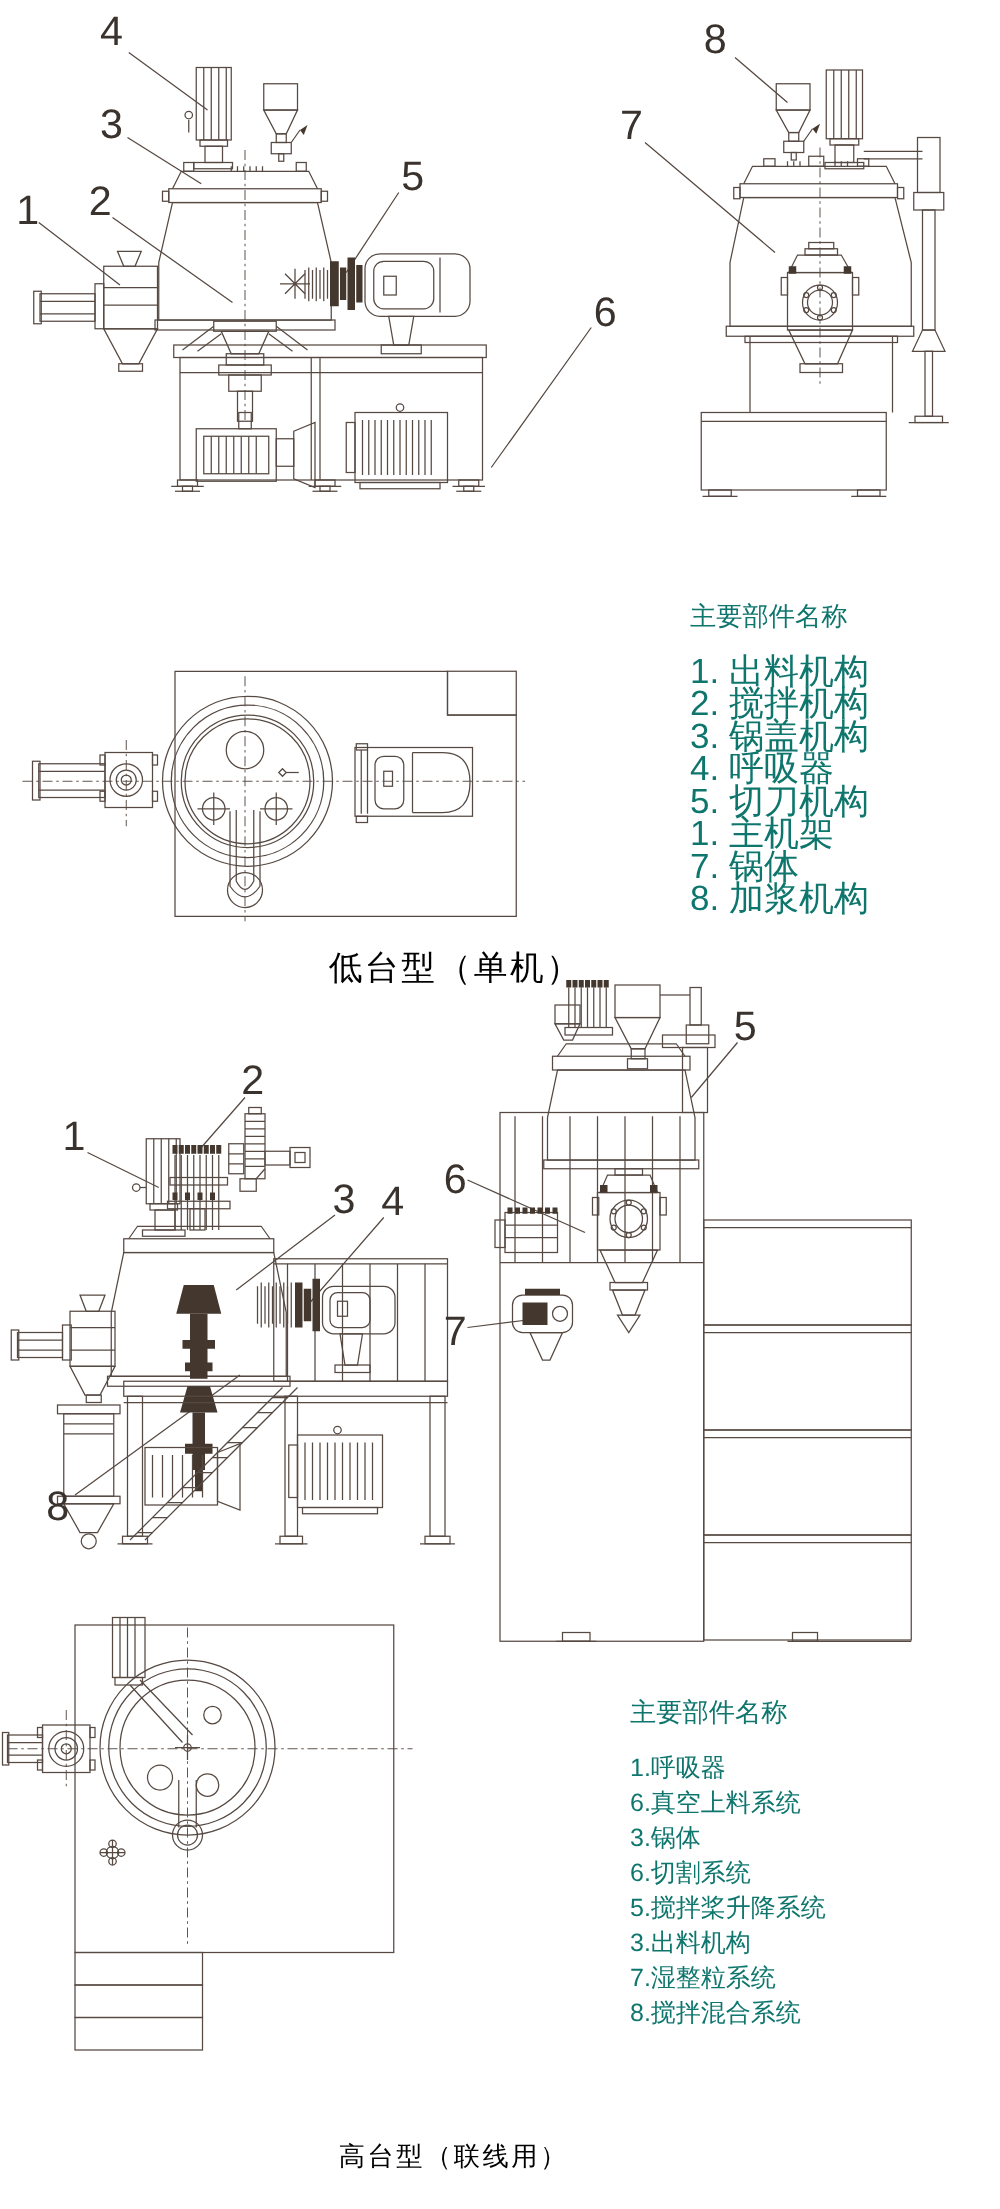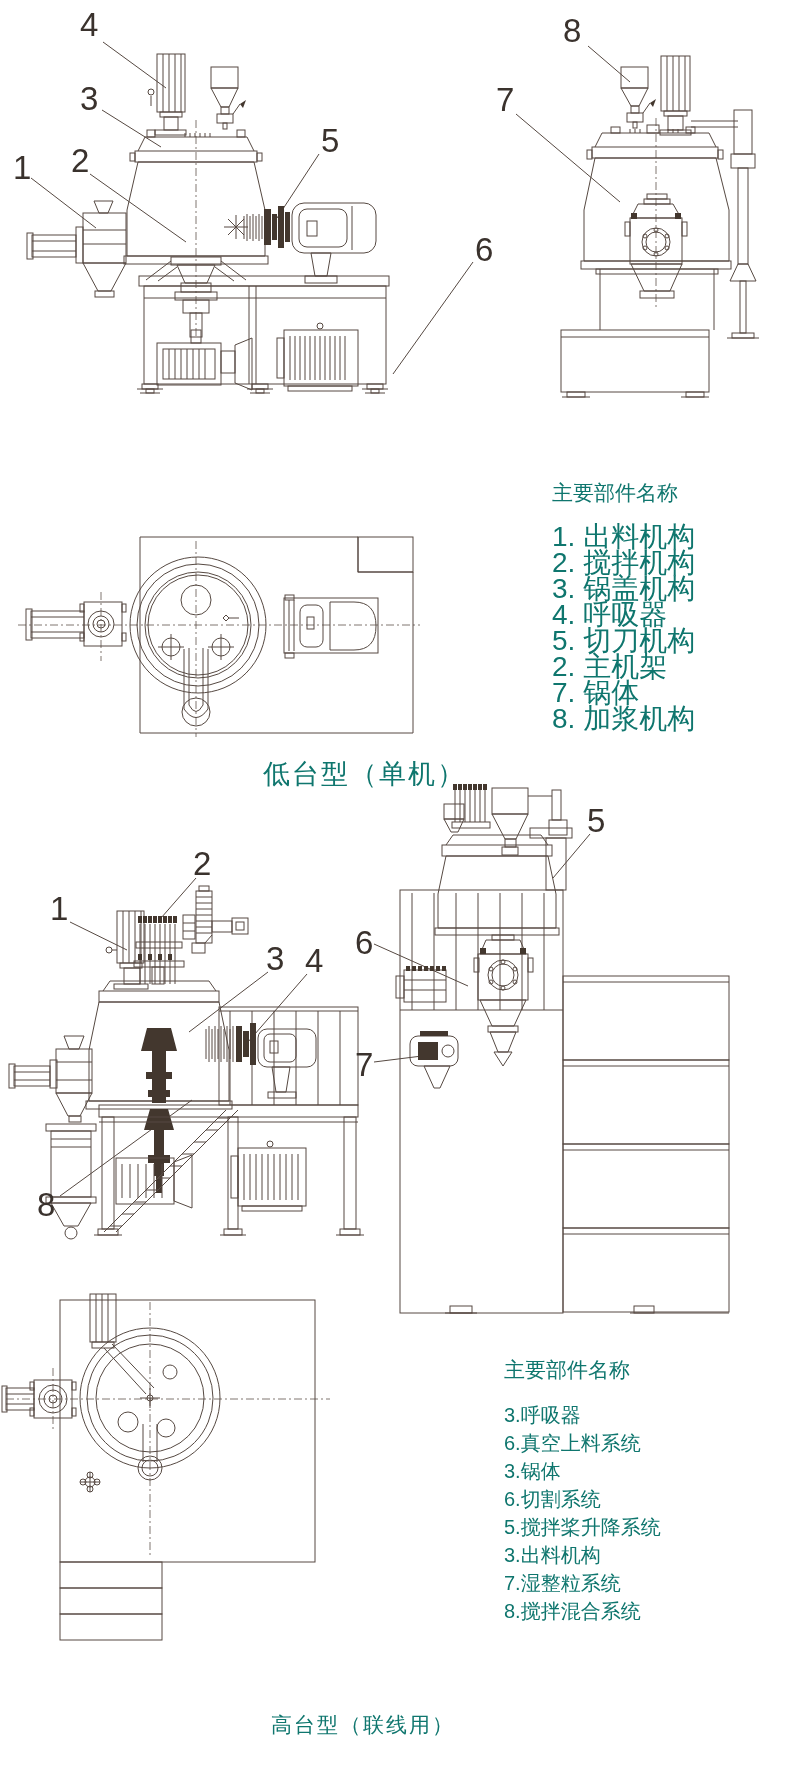--- a/index.html
+++ b/index.html
@@ -4,21 +4,21 @@
 <style>
   html,body{margin:0;padding:0;background:#ffffff;}
   #page{position:relative;width:800px;height:1767px;background:#ffffff;overflow:hidden;
         font-family:"Liberation Sans","DejaVu Sans",sans-serif;}
   svg{position:absolute;left:0;top:0;}
   svg *{stroke:#564942;fill:none;stroke-width:1;stroke-linecap:butt;}
   svg .f{fill:#43372e;stroke:none;}
   svg .cl{stroke-dasharray:8 3 2 3;stroke-width:.75;}
   svg .ld{stroke-width:1;}
   .callout{position:absolute;font-size:33px;line-height:1;color:#3a322d;}
-  .caption{position:absolute;color:#0f766e;letter-spacing:2px;}
+  .caption{position:absolute;color:#000000;letter-spacing:2px;}
   #cap1{left:263px;top:756px;font-size:27px;}
   #cap2{left:271px;top:1711px;font-size:21px;}
   .plist{position:absolute;color:#0f766e;}
   #plist1{left:552px;top:479px;}
   #plist2{left:504px;top:1356px;}
   .plist .title{font-size:21px;margin-bottom:17px;}
   #plist1 .item{font-size:28px;line-height:26px;}
   #plist2 .item{font-size:20px;line-height:28px;}
 </style>
 </head>
@@ -434,40 +434,40 @@
   <span class="callout" style="left:563px;top:14px">8</span>
   <span class="callout" style="left:496px;top:83px">7</span>
 
   <div class="plist" id="plist1">
     <div class="title">主要部件名称</div>
     <div class="item">1. 出料机构</div>
     <div class="item">2. 搅拌机构</div>
     <div class="item">3. 锅盖机构</div>
     <div class="item">4. 呼吸器</div>
     <div class="item">5. 切刀机构</div>
-    <div class="item">2. 主机架</div>
+    <div class="item">1. 主机架</div>
     <div class="item">7. 锅体</div>
     <div class="item">8. 加浆机构</div>
   </div>
 
   <div class="caption" id="cap1">低台型（单机）</div>
 
   <span class="callout" style="left:193px;top:847px">2</span>
   <span class="callout" style="left:50px;top:892px">1</span>
   <span class="callout" style="left:266px;top:942px">3</span>
   <span class="callout" style="left:305px;top:944px">4</span>
   <span class="callout" style="left:37px;top:1188px">8</span>
 
   <span class="callout" style="left:587px;top:804px">5</span>
   <span class="callout" style="left:355px;top:926px">6</span>
   <span class="callout" style="left:355px;top:1048px">7</span>
 
   <div class="plist" id="plist2">
     <div class="title">主要部件名称</div>
-    <div class="item">3.呼吸器</div>
+    <div class="item">1.呼吸器</div>
     <div class="item">6.真空上料系统</div>
     <div class="item">3.锅体</div>
     <div class="item">6.切割系统</div>
     <div class="item">5.搅拌桨升降系统</div>
     <div class="item">3.出料机构</div>
     <div class="item">7.湿整粒系统</div>
     <div class="item">8.搅拌混合系统</div>
   </div>
 
   <div class="caption" id="cap2">高台型（联线用）</div>

